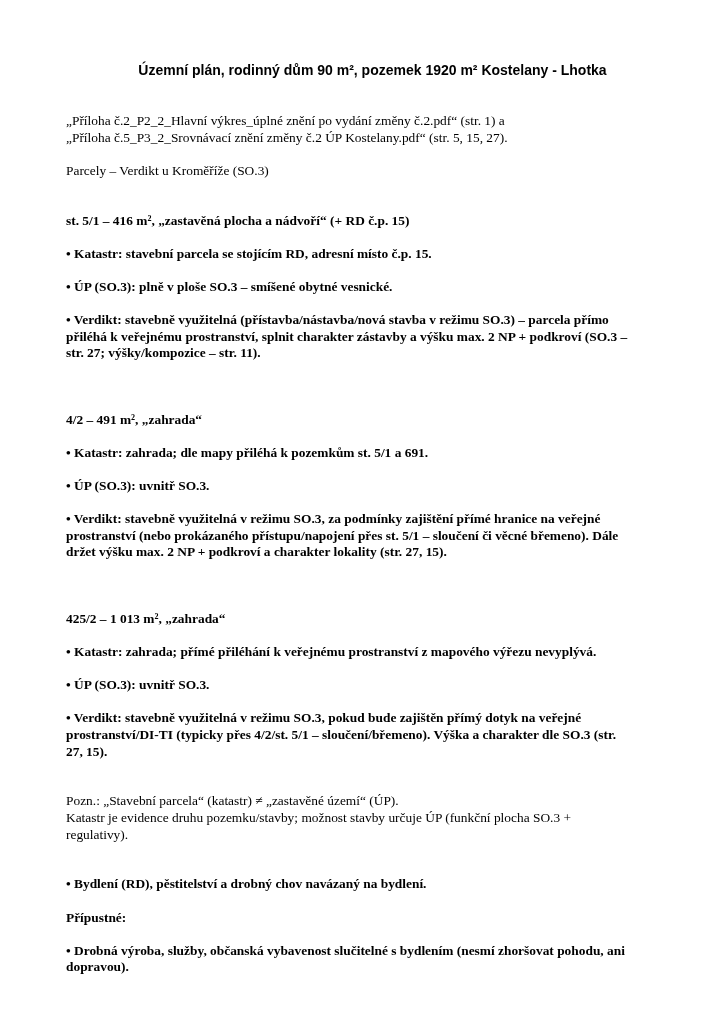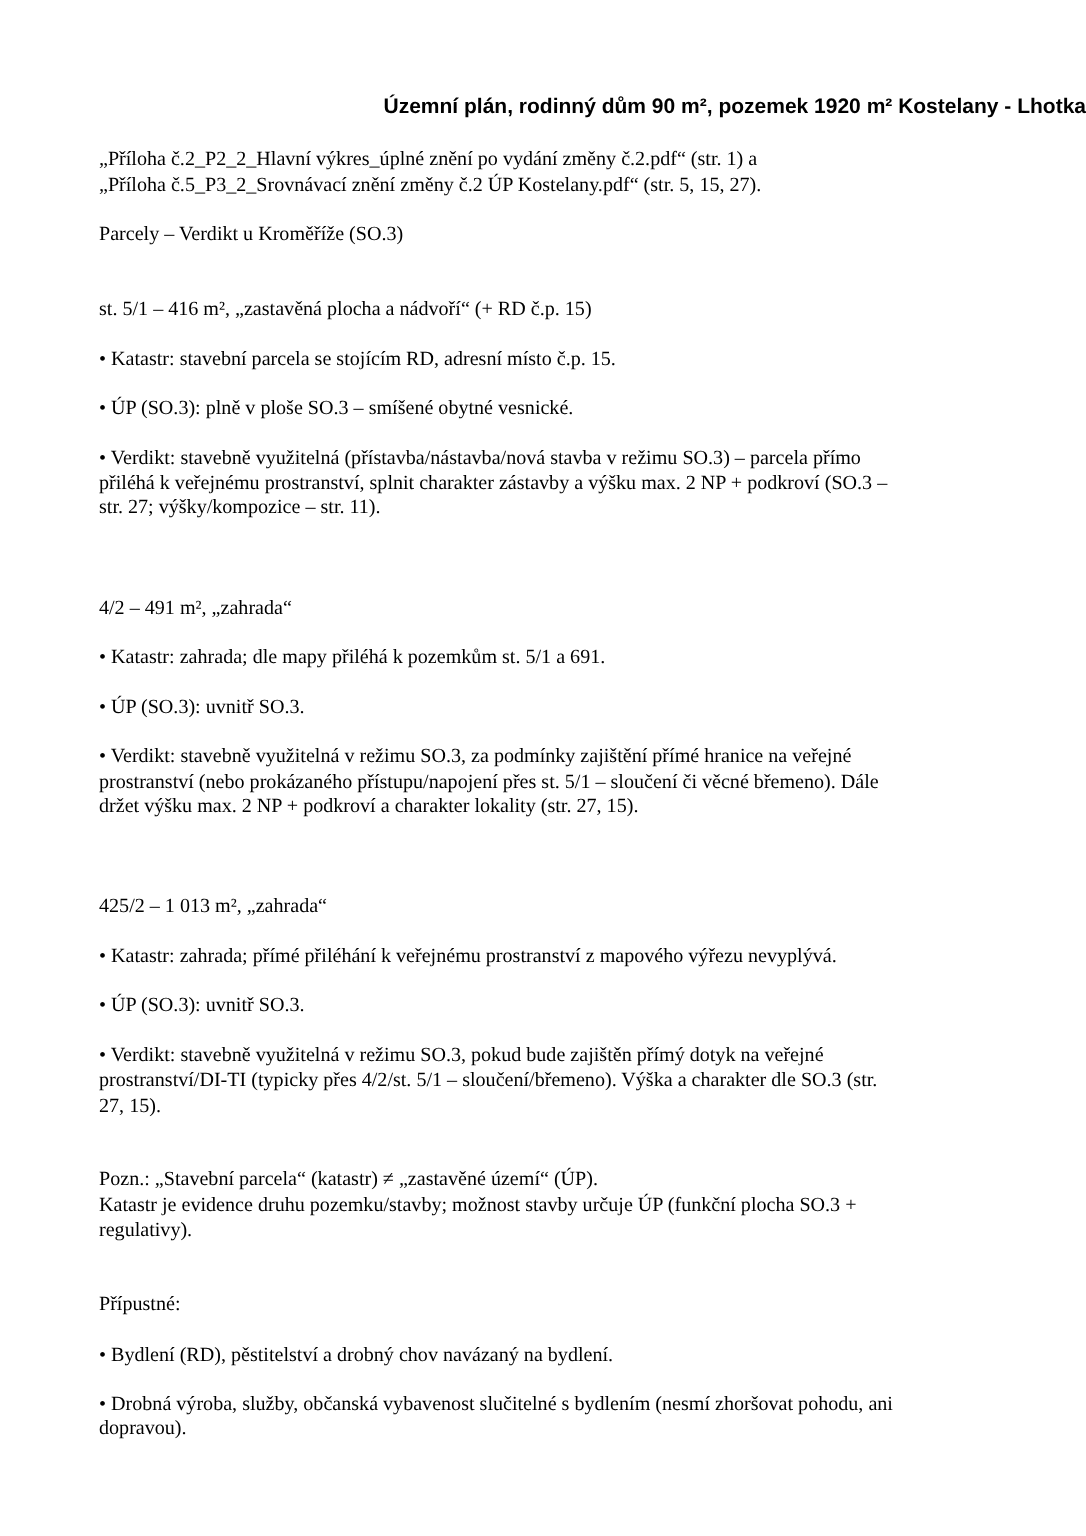--- a/index.html
+++ b/index.html
@@ -15,38 +15,39 @@
     background: #ffffff;
     color: #000000;
     padding-top: 62px;
     overflow: hidden;
   }
   .title {
     font-family: "Liberation Sans", sans-serif;
     font-weight: bold;
     font-size: 14px;
     line-height: 17px;
-    text-align: right;
-    margin: 0 0 19px 0;
+    text-align: center;
+    margin: 0 0 34px 0;
     white-space: pre-line;
     padding-left: 21px;
   }
   .content {
     padding-left: 66px;
     padding-right: 24px;
     font-family: "Liberation Serif", serif;
     font-size: 13.4px;
     line-height: 16.6px;
   }
   .para {
     margin: 0 0 16.6px 0;
     white-space: pre-line;
   }
   .line {
     white-space: pre-line;
+    font-weight: bold;
   }
 </style>
 </head>
 <body>
 
 <div class="page">
 
   <div class="title">Územní plán, rodinný dům 90 m², pozemek 1920 m² Kostelany - Lhotka</div>
 
   <div class="content">
@@ -82,22 +83,22 @@
       <div class="line">• Verdikt: stavebně využitelná v režimu SO.3, pokud bude zajištěn přímý dotyk na veřejné
 prostranství/DI-TI (typicky přes 4/2/st. 5/1 – sloučení/břemeno). Výška a charakter dle SO.3 (str.
 27, 15).</div>
     </section>
 
     <div class="para">Pozn.: „Stavební parcela“ (katastr) ≠ „zastavěné území“ (ÚP).
 Katastr je evidence druhu pozemku/stavby; možnost stavby určuje ÚP (funkční plocha SO.3 +
 regulativy).</div>
 
     <section class="para">
+      <div class="line">• Bydlení (RD), pěstitelství a drobný chov navázaný na bydlení.</div>
       <div class="line">Přípustné:</div>
-      <div class="line">• Bydlení (RD), pěstitelství a drobný chov navázaný na bydlení.</div>
       <div class="line">• Drobná výroba, služby, občanská vybavenost slučitelné s bydlením (nesmí zhoršovat pohodu, ani
 dopravou).</div>
       
       
       
       
       
       
       
       

